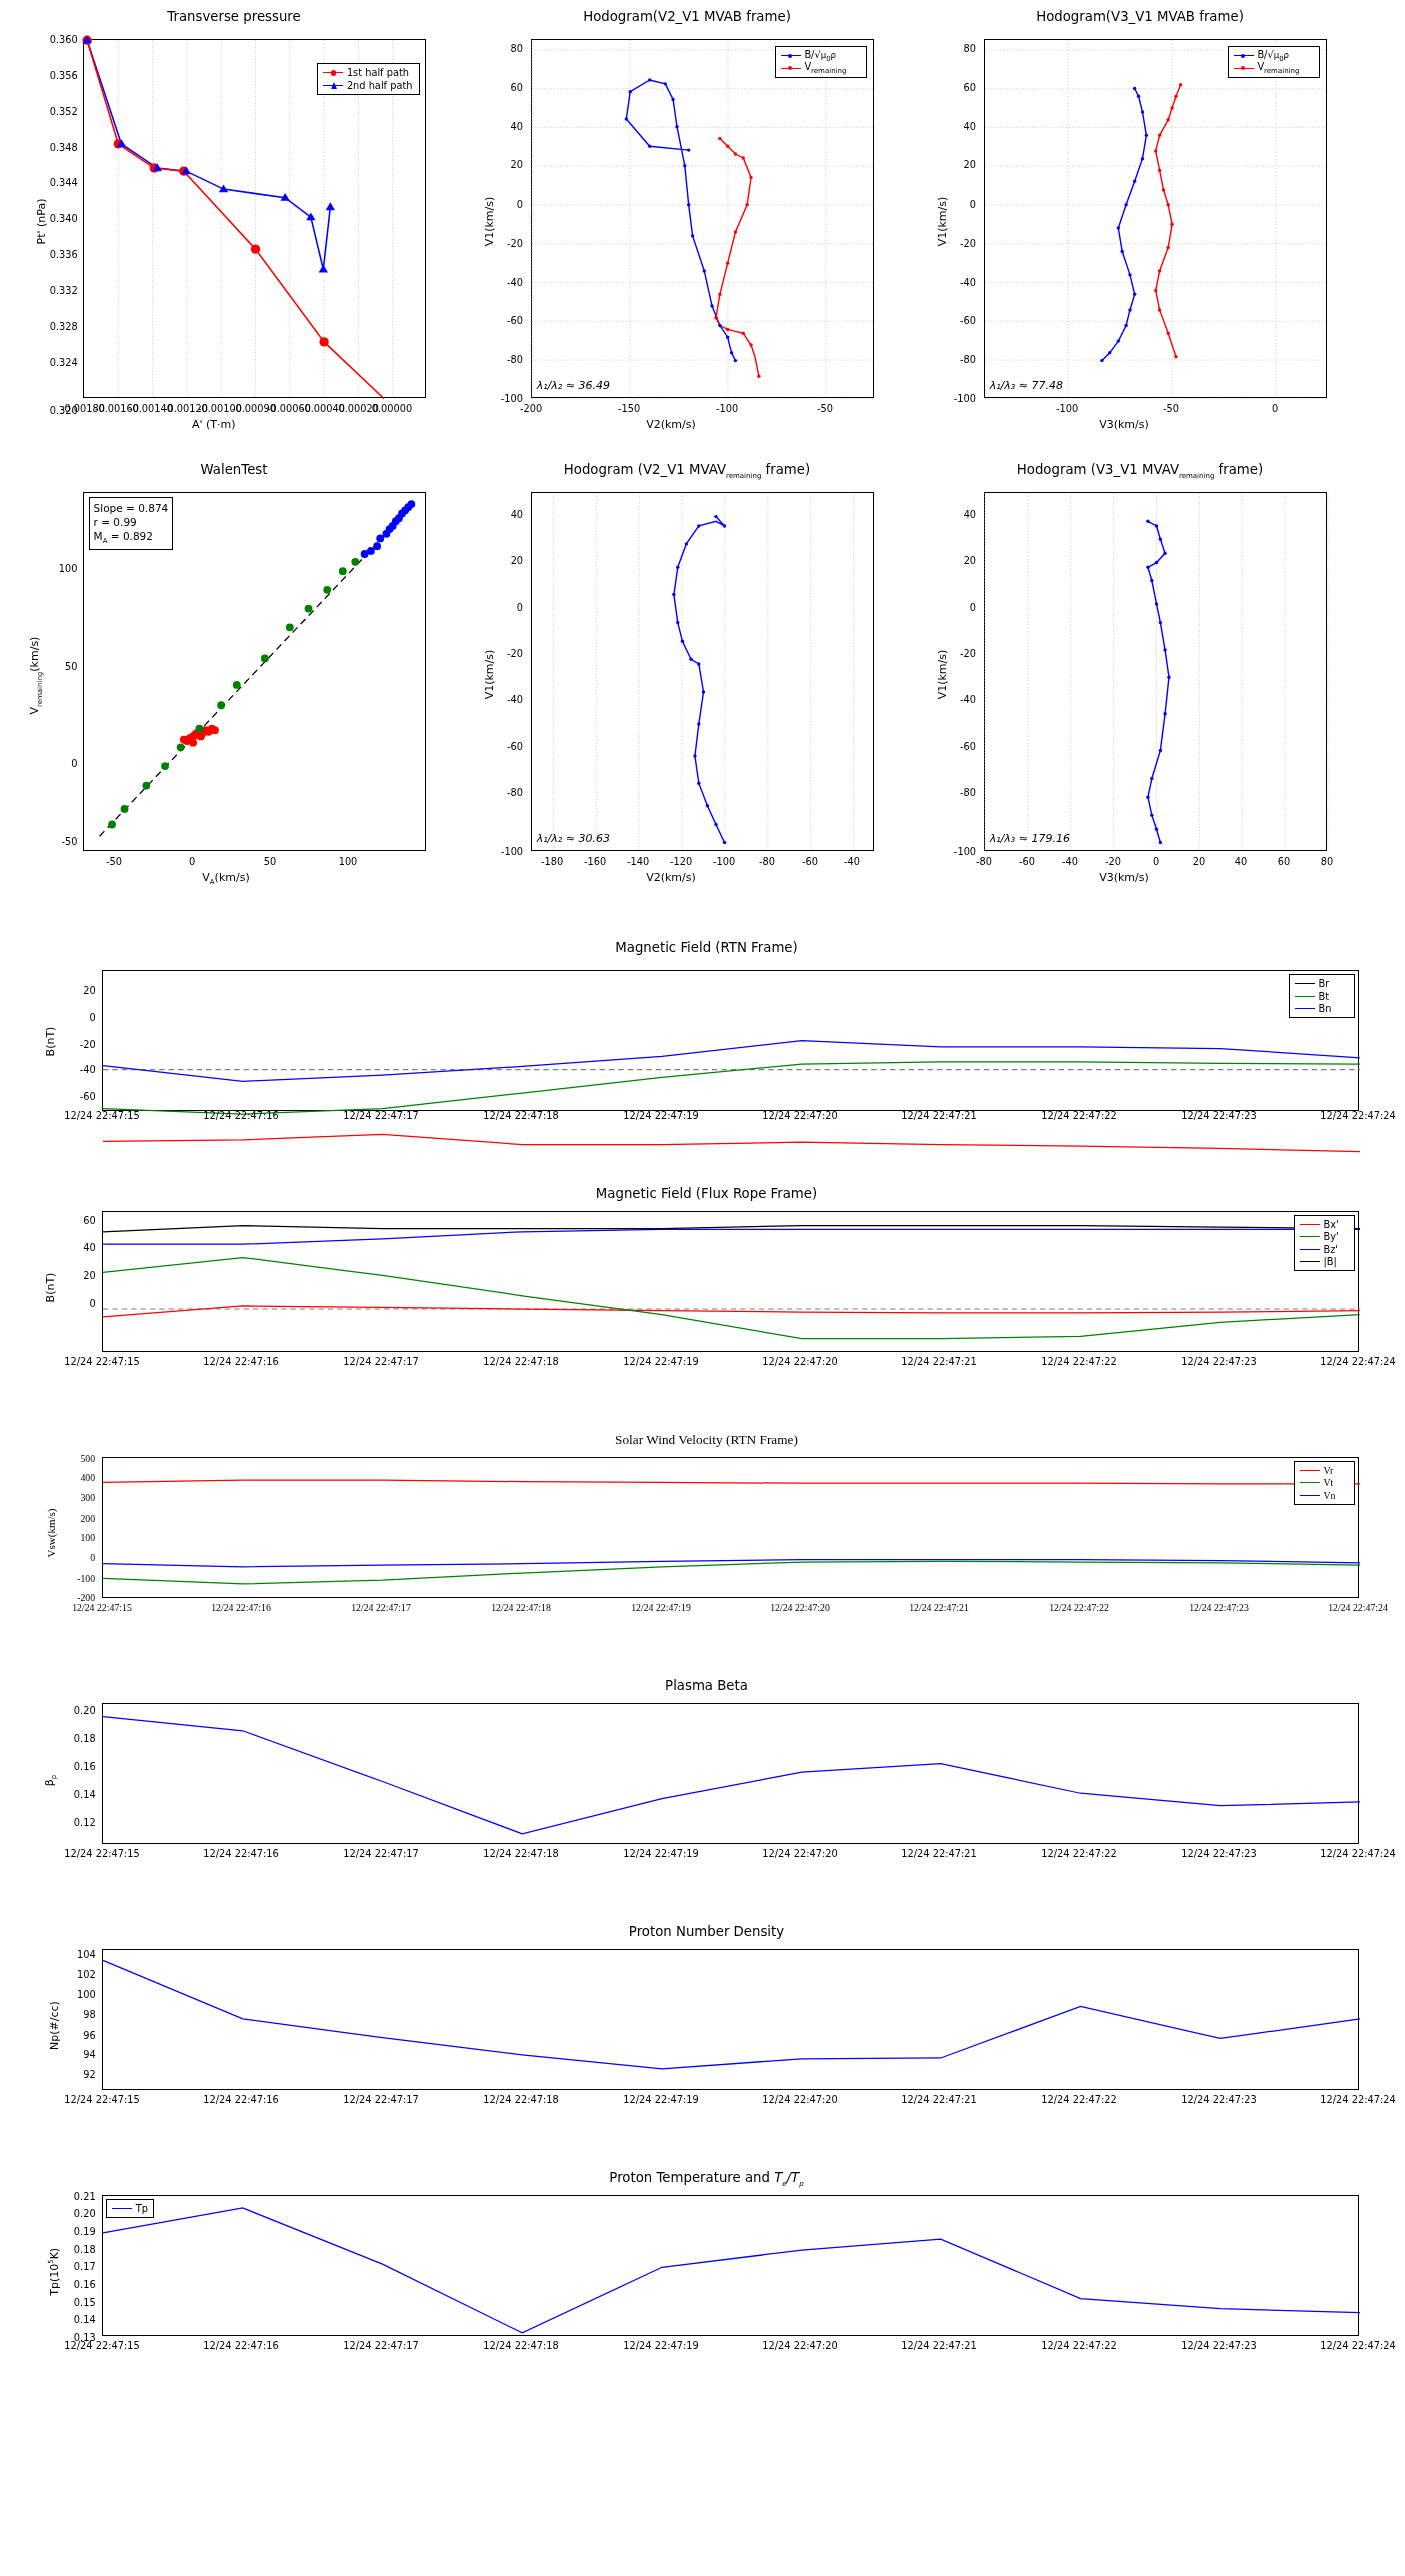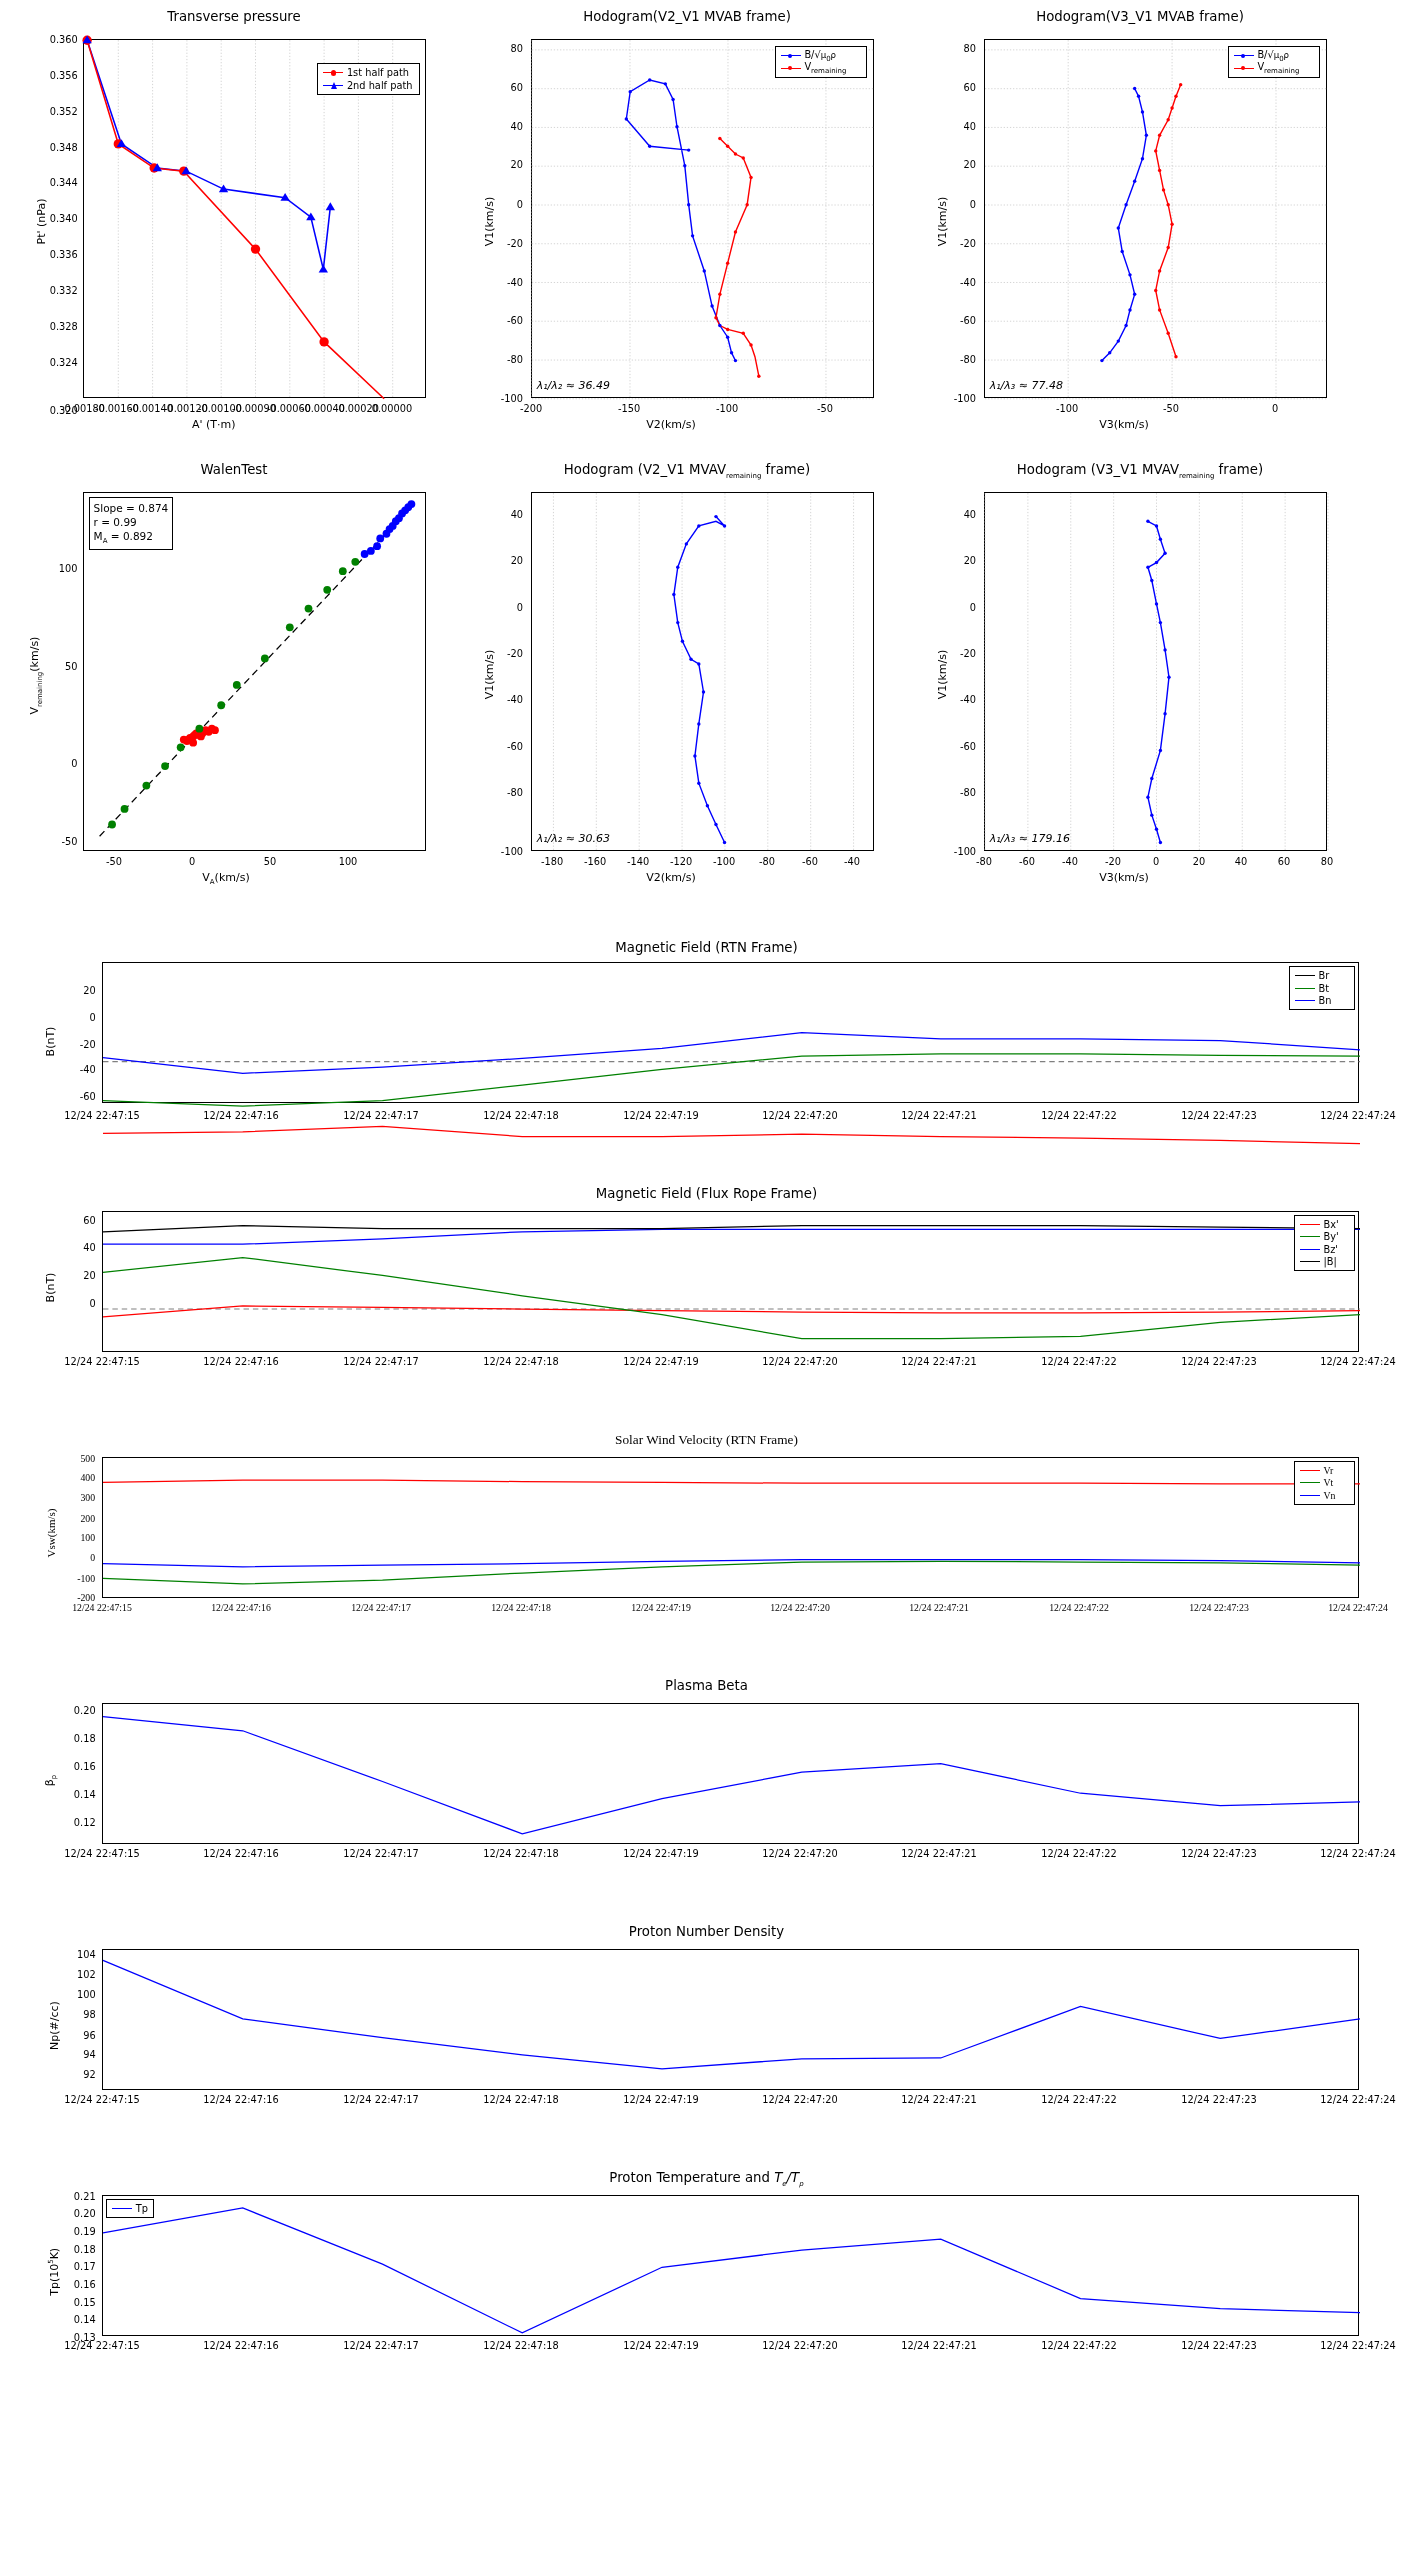--- a/index.html
+++ b/index.html
@@ -479,21 +479,21 @@
     <div class="tick tickx" style="left:262px;top:372px;">20</div>
     <div class="tick tickx" style="left:304px;top:372px;">40</div>
     <div class="tick tickx" style="left:347px;top:372px;">60</div>
     <div class="tick tickx" style="left:390px;top:372px;">80</div>
     <div class="xlabel" style="left:187px;top:387px;transform:translateX(-50%);">V3(km/s)</div>
     <div class="ylabel" style="left:-19px;top:184px;transform:rotate(-90deg);">V1(km/s)</div>
   </div>
 
   <div class="panel" style="left:47px;top:960px;width:1319px;height:187px;">
     <div class="title" style="top:-20px;">Magnetic Field (RTN Frame)</div>
-    <div class="axes" style="left:55px;top:2px;width:1257px;height:141px;">
+    <div class="axes" style="left:55px;top:10px;width:1257px;height:141px;">
       <svg width="1257" height="141" viewBox="0 0 1610 180">
         <line class="zeroline" x1="0" y1="126" x2="1610" y2="126"></line>
         <polyline fill="none" stroke="#ff0000" stroke-width="1.6" points="0,218 179,216 358,209 537,222 716,222 895,219 1073,222 1252,224 1431,227 1610,231"></polyline>
         <polyline fill="none" stroke="#008000" stroke-width="1.6" points="0,176 179,183 358,176 537,156 716,136 895,119 1073,116 1252,116 1431,118 1610,119"></polyline>
         <polyline fill="none" stroke="#0000ff" stroke-width="1.6" points="0,121 179,141 358,133 537,122 716,109 895,89 1073,97 1252,97 1431,99 1610,111"></polyline>
       </svg>
       <div class="legend" style="right:3.1px;top:3.1px;width:66px;">
         <div class="row">
             <span class="swatch" style="border-top-color:#000000;"></span>
             <span>Br</span>

